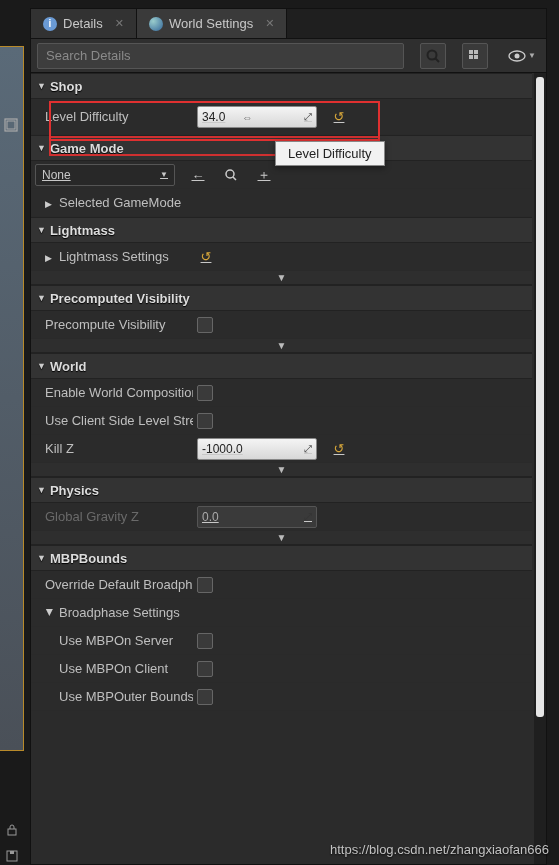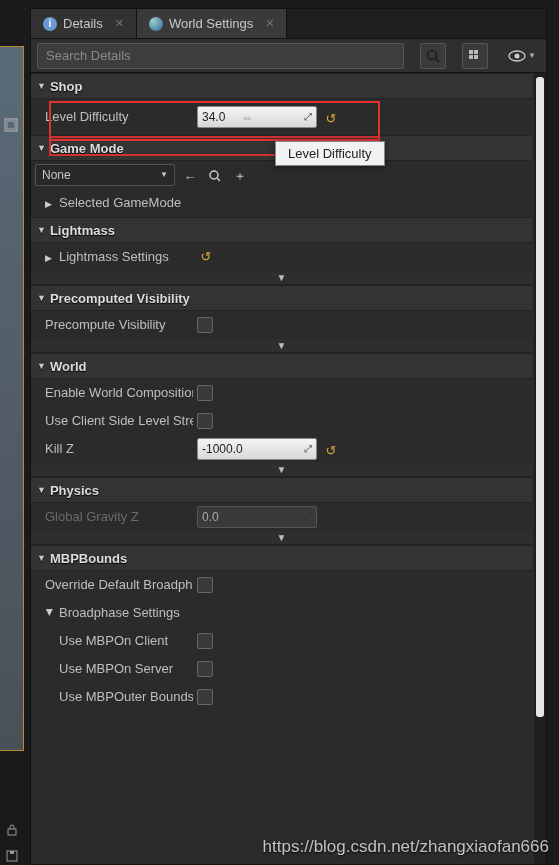--- a/index.html
+++ b/index.html
@@ -115,22 +115,23 @@
     display: flex; align-items: center; height: 28px;
     border-bottom: 1px solid #2a2a2a;
   }
   .row .label {
     width: 162px; padding-left: 14px;
     color: #bfbfbf;
     white-space: nowrap; overflow: hidden;
   }
   .row .label.sub { padding-left: 28px; }
   .row .value {
-    flex: 1; display: flex; align-items: flex-end; gap: 5px;
+    flex: 1; display: flex; align-items: center; gap: 13px;
     padding-left: 4px;
+    text-decoration: underline;
   }
   .row .label.disabled { color: #6a6a6a; }
   .row .label .tri-right { font-size: 9px; color: #ccc; margin-right: 4px; display:inline-block; width:10px;}
   .row .label.expand .tri-right { transform: rotate(90deg); transform-origin: center; }
 
   .spin {
     display: flex; align-items: center;
     width: 120px; height: 22px;
     background: linear-gradient(#f4f4f4,#d8d8d8);
     border: 1px solid #888; border-radius: 2px;
@@ -185,21 +186,21 @@
   .tooltip {
     position: absolute;
     background: #f2f2f2; color: #222;
     border: 1px solid #888;
     padding: 4px 12px; font-size: 13px;
     box-shadow: 0 2px 6px rgba(0,0,0,.4);
   }
 
   .watermark {
     position: absolute; right: 10px; bottom: 8px;
-    color: #ddd; font-size: 17px;
+    color: #ddd; font-size: 13px;
     text-shadow: 0 1px 2px #000;
     opacity: .85;
   }
 
   svg { display: block; }
 </style>
 </head>
 <body>
 
 <div class="left-viewport"></div>
@@ -389,27 +390,27 @@
             <div class="check"></div>
           </div>
       </div>
       <div class="row">
         <div class="label expand">
           <span class="tri-right">▶</span><span>Broadphase Settings</span>
         </div>
         <div class="value"></div>
       </div>
       <div class="row">
+        <div class="label sub">Use MBPOn Server</div>
+        <div class="value">
+            <div class="check"></div>
+          </div>
+      </div>
+      <div class="row">
         <div class="label sub">Use MBPOn Client</div>
-        <div class="value">
-            <div class="check"></div>
-          </div>
-      </div>
-      <div class="row">
-        <div class="label sub">Use MBPOn Server</div>
         <div class="value">
             <div class="check"></div>
           </div>
       </div>
       <div class="row">
         <div class="label sub" style="text-overflow:clip">Use MBPOuter Bounds</div>
         <div class="value">
             <div class="check"></div>
           </div>
       </div>

